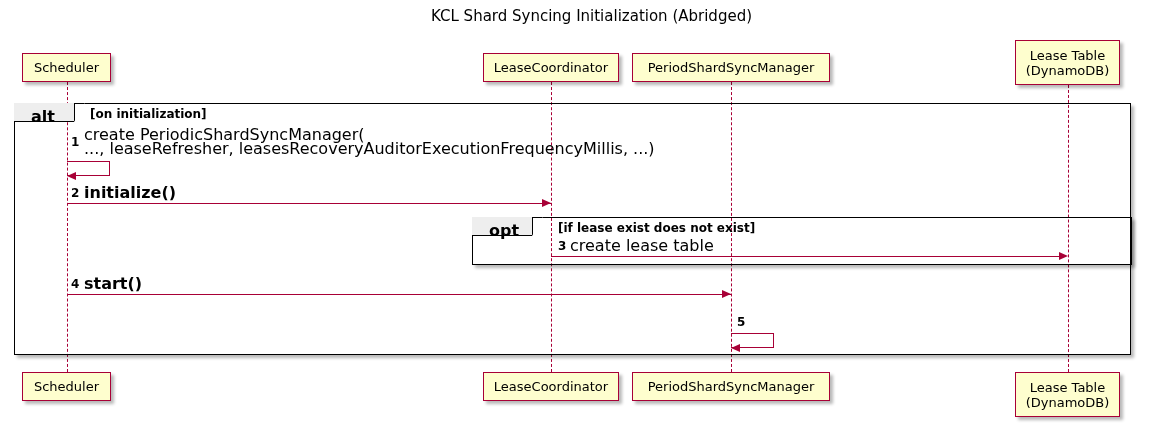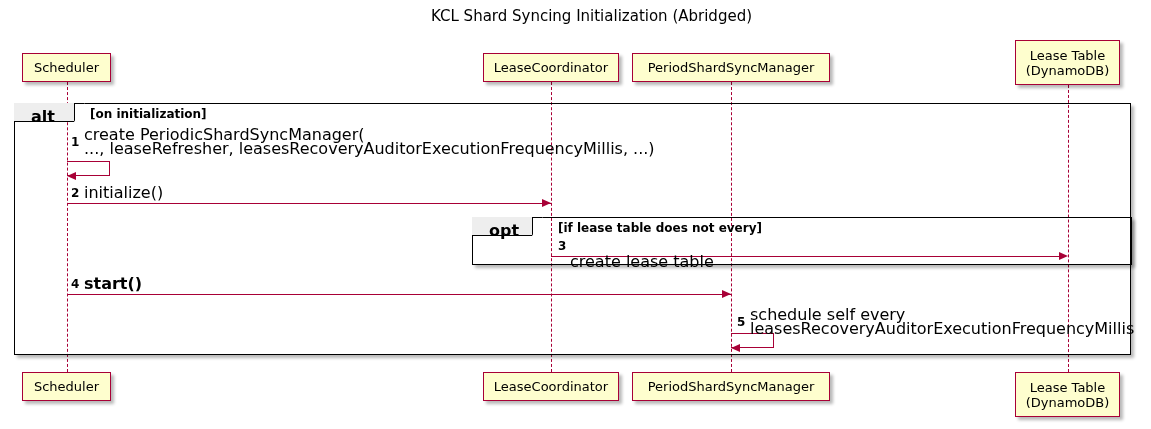--- a/index.html
+++ b/index.html
@@ -176,42 +176,40 @@
   <div class="frag-tab-label" style="left:31px; top:107px;">alt</div>
   <div class="frag-cond" style="left:90px; top:107px;">[on initialization]</div>
 
   <div class="msg-num" style="left:71px; top:135px;">1</div>
   <div class="msg-label" style="left:84px; top:128px;">create PeriodicShardSyncManager(
    ..., leaseRefresher, leasesRecoveryAuditorExecutionFrequencyMillis, ...)</div>
   <div class="self-loop" style="left:67px; top:161px; width:43px; height:15px;"></div>
   <div class="arrow-left" style="left:67px; top:171.5px;"></div>
 
   <div class="msg-num" style="left:71px; top:186px;">2</div>
-  <div class="msg-label" style="left:84px; top:186px;">initialize()</div>
+  <div class="msg-label" style="left:84px; top:186px;font-weight:bold;">initialize()</div>
   <div class="msg-line" style="left:67px; top:203px; width:484px;"></div>
   <div class="arrow-right" style="left:542px; top:198.5px;"></div>
 
   <div class="fragment" style="left:472px; top:217px; width:660px; height:48px;"></div>
   <div class="frag-tab" style="left:472px; top:217px; width:61px;"></div>
   <div class="frag-tab-label" style="left:489px; top:221px;">opt</div>
-  <div class="frag-cond" style="left:558px; top:221px;">[if lease table does not every]</div>
+  <div class="frag-cond" style="left:558px; top:221px;">[if lease exist does not exist]</div>
 
   <div class="msg-num" style="left:558px; top:239px;">3</div>
-  <div class="msg-label" style="left:570px; top:239px;margin-top:16px;">create lease table</div>
+  <div class="msg-label" style="left:570px; top:239px;">create lease table</div>
   <div class="msg-line" style="left:551px; top:256px; width:508px;"></div>
   <div class="arrow-right" style="left:1059px; top:251.5px;"></div>
 
   <div class="msg-num" style="left:71px; top:277px;">4</div>
   <div class="msg-label" style="left:84px; top:277px;font-weight:bold;">start()</div>
   <div class="msg-line" style="left:67px; top:294px; width:664px;"></div>
   <div class="arrow-right" style="left:722px; top:289.5px;"></div>
 
   <div class="msg-num" style="left:737px; top:315px;">5</div>
-  <div class="msg-label" style="left:750px; top:308px;">schedule self every
-   leasesRecoveryAuditorExecutionFrequencyMillis</div>
   <div class="self-loop" style="left:731px; top:333px; width:43px; height:15px;"></div>
   <div class="arrow-left" style="left:731px; top:343.5px;"></div>
 
   <div class="participant" style="left:22px; top:372px; width:89px; height:29px;">
     <span>Scheduler</span>
   </div>
   <div class="participant" style="left:483px; top:372px; width:136px; height:29px;">
     <span>LeaseCoordinator</span>
   </div>
   <div class="participant" style="left:632px; top:372px; width:198px; height:29px;">

